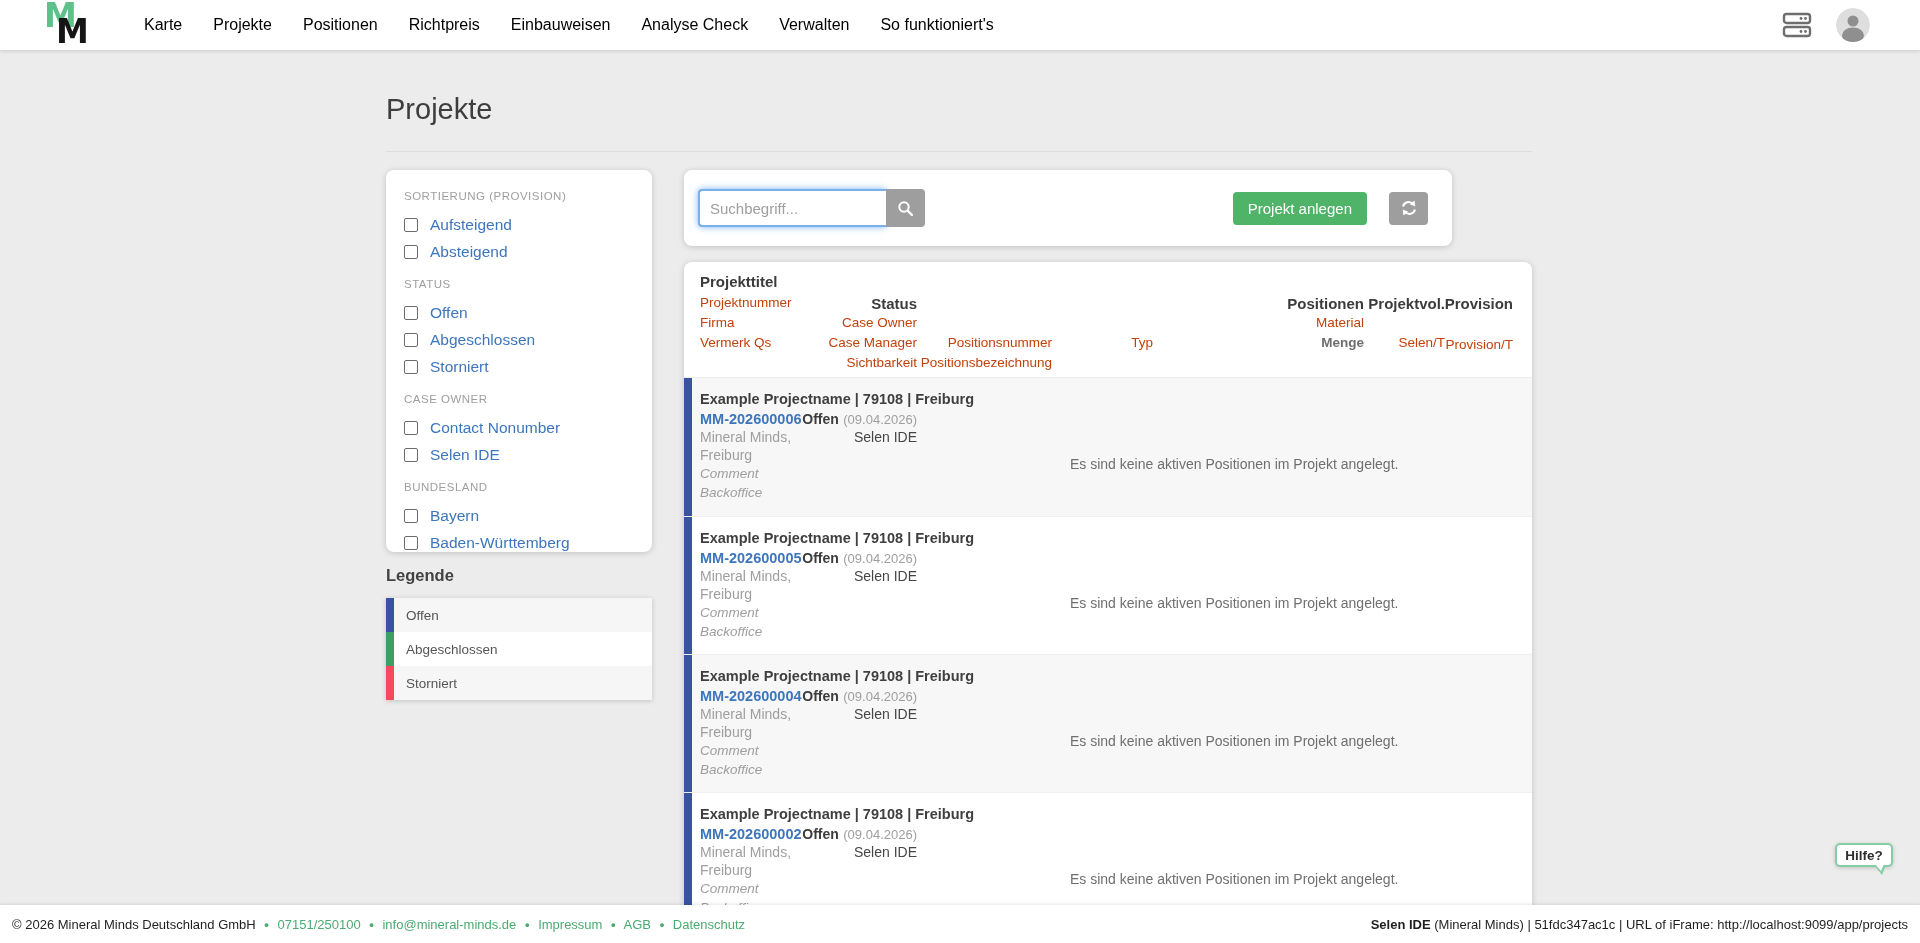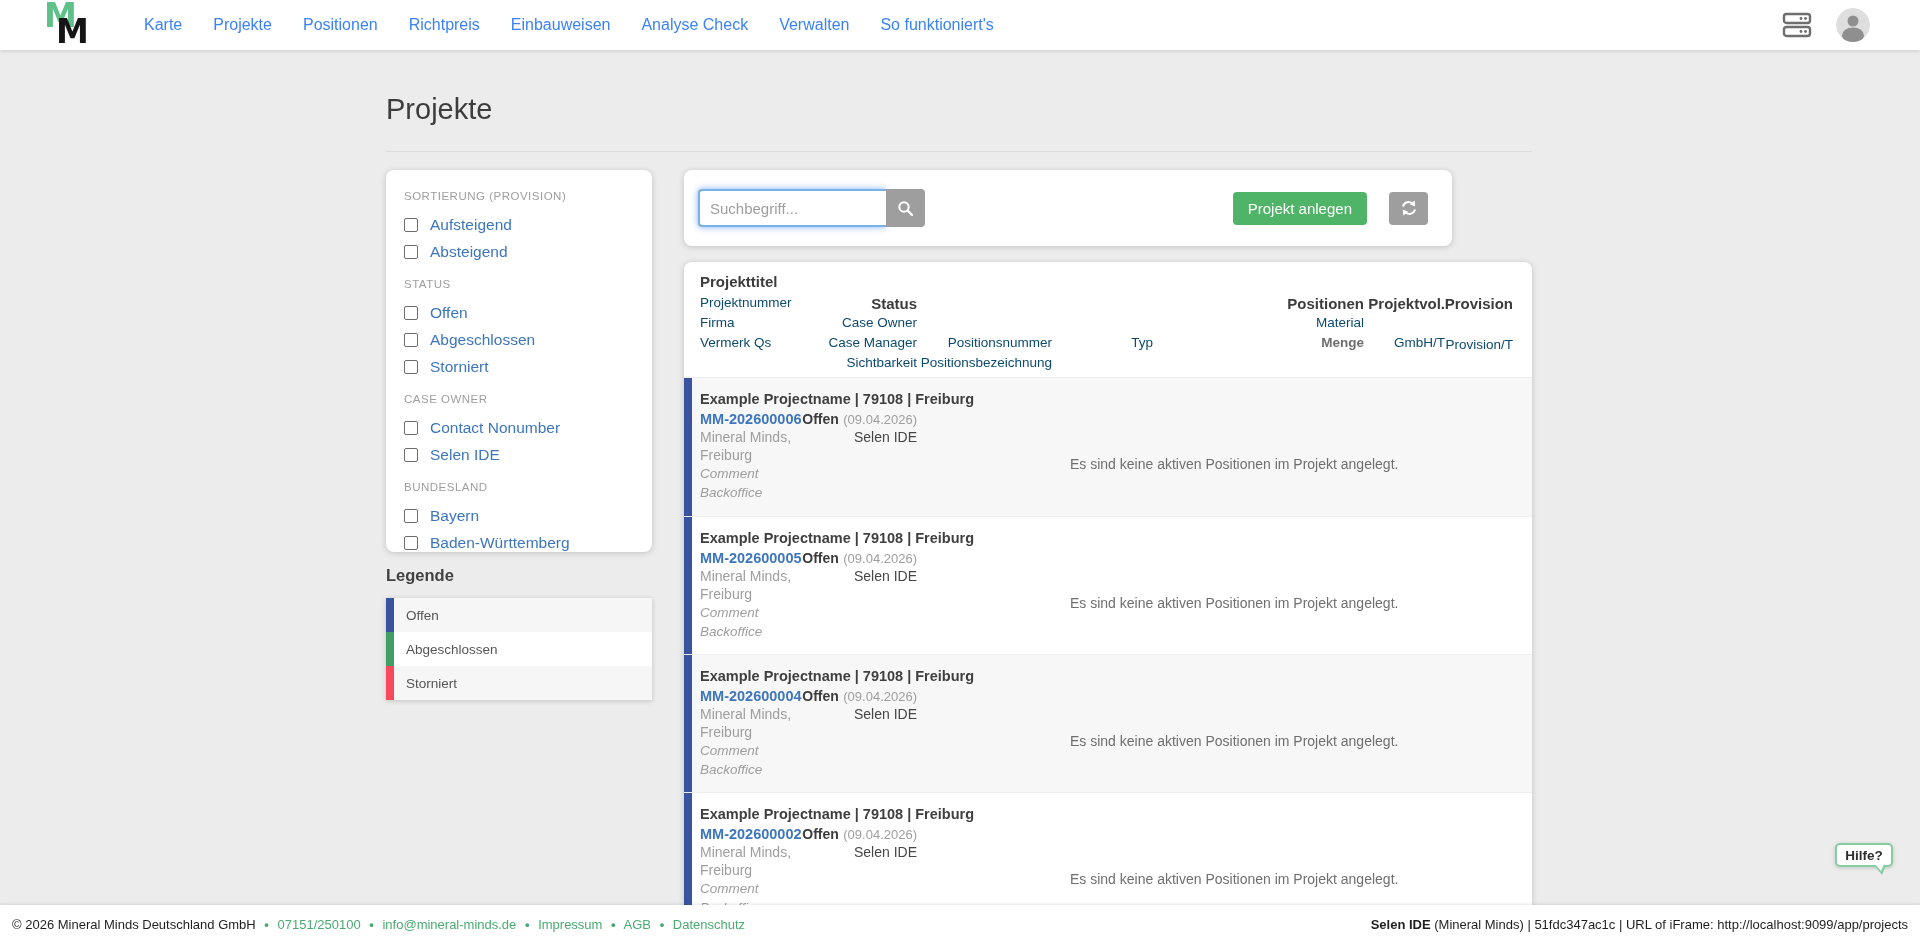--- a/index.html
+++ b/index.html
@@ -14,21 +14,21 @@
   a { text-decoration:none; cursor:pointer; }
 
   
   .topbar {
     position:absolute; top:0; left:0; width:1920px; height:50px;
     background:#fff; box-shadow:0 1px 4px rgba(0,0,0,.15);
     display:flex; align-items:center; z-index:20;
   }
   .logo { margin-left:44px; height:46px; display:flex; align-items:center; }
   .nav { display:flex; gap:31px; margin-left:50px; }
-  .nav a { font-size:16px; font-weight:500; color:#3b82f6; white-space:nowrap; }
+  .nav a { font-size:16px; font-weight:500; color:#000000; white-space:nowrap; }
   .top-right { margin-left:auto; margin-right:50px; display:flex; align-items:center; gap:24px; }
   .avatar { width:34px; height:34px; border-radius:50%; overflow:hidden; cursor:pointer; }
 
   
   .page-title { position:absolute; left:386px; top:93px; font-size:29px; font-weight:500; color:#3d3d3d; }
   .title-rule { position:absolute; left:386px; top:151px; width:1146px; border-top:1px solid #dcdcdc; }
 
   
   .filter-card {
     position:absolute; left:386px; top:170px; width:266px; height:382px;
@@ -77,21 +77,21 @@
   }
 
   
   .table-card {
     position:absolute; left:684px; top:262px; width:848px; height:643px;
     background:#fff; border-radius:8px 8px 0 0; box-shadow:0 1px 6px rgba(0,0,0,.18);
     overflow:hidden;
   }
   .thead { position:relative; height:116px; border-bottom:1px solid #ececec; }
   .hb { position:absolute; font-size:15px; font-weight:700; color:#3c3c3c; white-space:nowrap; }
-  .hg { position:absolute; font-size:13.5px; color:#0c4a6e; white-space:nowrap; }
+  .hg { position:absolute; font-size:13.5px; color:#c2410c; white-space:nowrap; }
   .hm { position:absolute; font-size:13.5px; font-weight:700; color:#6e6e6e; white-space:nowrap; }
   .hwrap { white-space:normal; word-break:break-all; line-height:19px; text-align:right; }
 
   .trow { position:relative; height:138px; }
   .trow:nth-child(odd) { background:#f7f7f7; }
   .trow + .trow { border-top:1px solid #efefef; }
   .rowbar { position:absolute; left:0; top:0; bottom:0; width:8px; }
   .c1 { position:absolute; left:16px; top:10px; }
   .rtitle { font-size:14.5px; font-weight:700; color:#3f3f3f; line-height:22px; white-space:nowrap; }
   .rnum { display:block; font-size:14.5px; font-weight:700; color:#3d76bd; line-height:18px; }
@@ -283,21 +283,21 @@
     <span class="hb" style="right:87px;top:33px">Projektvol.</span>
     <span class="hb" style="right:19px;top:33px">Provision</span>
     <span class="hg" style="left:16px;top:53px">Firma</span>
     <span class="hg" style="right:615px;top:53px">Case Owner</span>
     <span class="hg" style="right:168px;top:53px">Material</span>
     <span class="hg" style="left:16px;top:73px">Vermerk Qs</span>
     <span class="hg" style="right:615px;top:73px">Case Manager</span>
     <span class="hg" style="right:480px;top:73px">Positionsnummer</span>
     <span class="hg" style="right:379px;top:73px">Typ</span>
     <span class="hm" style="right:168px;top:73px">Menge</span>
-    <span class="hg" style="right:87px;top:73px">GmbH/T</span>
+    <span class="hg" style="right:87px;top:73px">Selen/T</span>
     <span class="hg hwrap" style="right:19px;top:73px;width:70px">Provision/T</span>
     <span class="hg" style="right:615px;top:93px">Sichtbarkeit</span>
     <span class="hg" style="right:480px;top:93px">Positionsbezeichnung</span>
   </div>
 
   <div class="tbody">
 
     <div class="trow">
       <span class="rowbar" style="background-color: rgb(58, 83, 158);"></span>
       <div class="c1">

